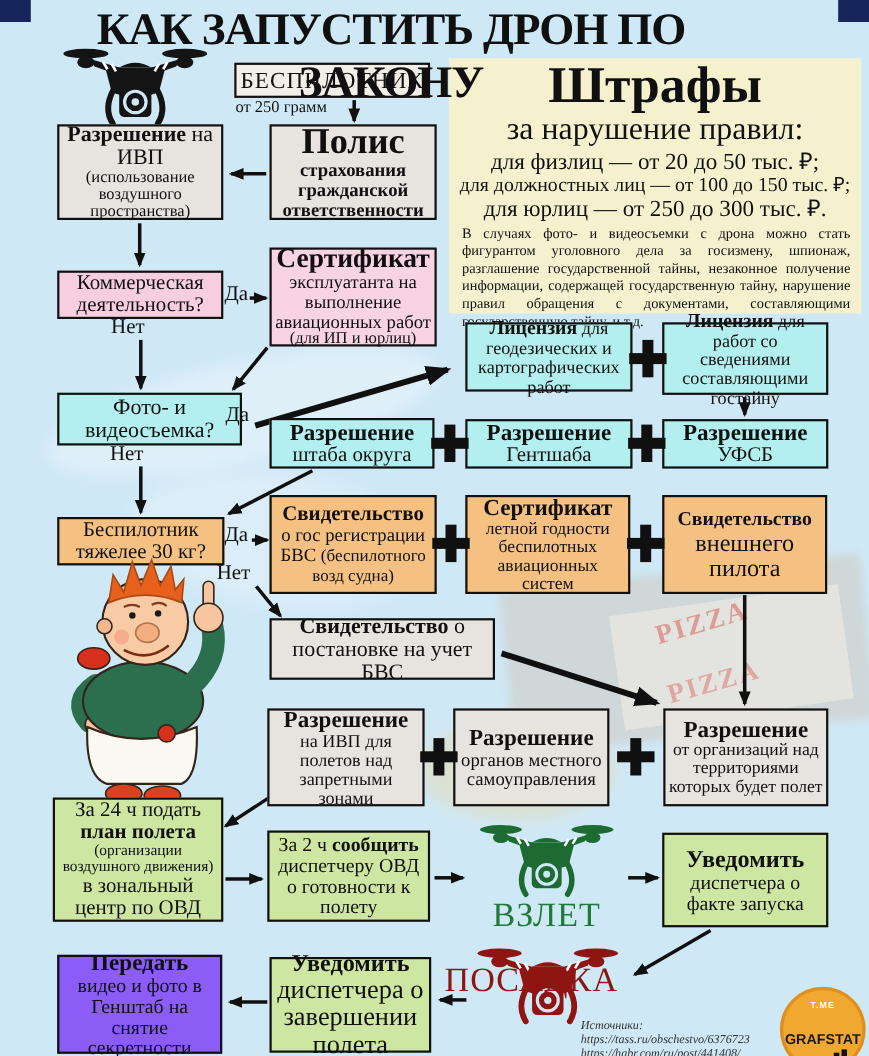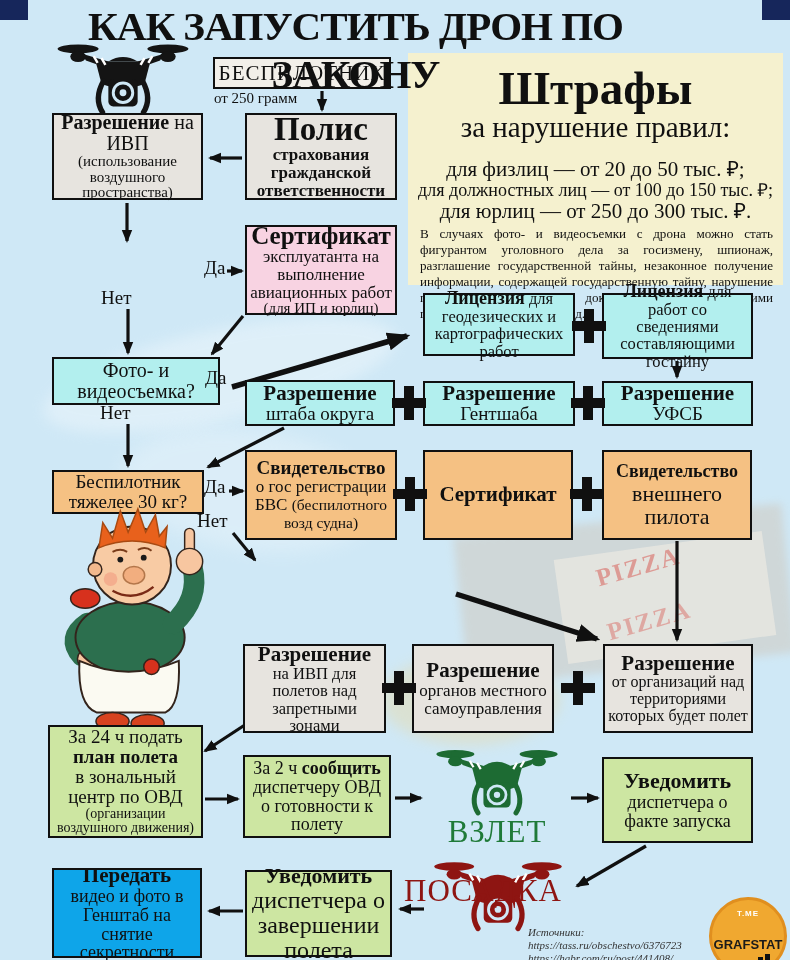--- a/index.html
+++ b/index.html
@@ -15,23 +15,23 @@
   .blk{display:block;}
   .lbl{position:absolute;font-size:19px;z-index:4;}
   .plus{position:absolute;width:34px;height:34px;z-index:3;}
   .plus::before{content:"";position:absolute;left:0;top:12px;width:34px;height:10px;background:#101010;}
   .plus::after{content:"";position:absolute;left:12px;top:0;width:10px;height:34px;background:#101010;}
   .overlay{position:absolute;left:0;top:0;z-index:1;pointer-events:none;}
   .dronesvg{position:absolute;z-index:2;}
   .bgshape{position:absolute;z-index:0;}
   .fines{position:absolute;left:408px;top:53px;width:375px;height:232px;background:#f5f1cf;
          z-index:2;text-align:center;}
-  .fines .f-title{font-size:47px;font-weight:bold;line-height:1.0;margin-top:12px;}
+  .fines .f-title{font-size:47px;font-weight:bold;line-height:1.0;margin-top:2px;}
   .fines .f-sub{font-size:29px;line-height:1.0;margin-top:1px;}
-  .fines .f1{font-size:21px;margin-top:16px;line-height:1.08;text-align:center;}
+  .fines .f1{font-size:21px;margin-top:4px;line-height:1.08;text-align:center;}
   .fines .f2{font-size:18px;line-height:1.1;}
   .fines .f3{font-size:21px;line-height:1.08;}
   .fines .f-note{font-size:13.1px;line-height:1.22;text-align:justify;padding:3px 10px 0 12px;}
   .stage{position:absolute;z-index:3;text-align:center;font-size:31px;letter-spacing:1px;}
   .src{position:absolute;left:528px;top:926px;z-index:3;font-style:italic;font-size:11px;
        color:#333;line-height:1.2;}
   .logo{position:absolute;left:709px;top:897px;width:78px;height:78px;border-radius:50%;
         background:#f0a830;border:3px solid #e08f1f;box-sizing:border-box;z-index:4;
         text-align:center;font-family:"Liberation Sans",sans-serif;overflow:hidden;}
   .logo .l1{font-size:8px;font-weight:bold;color:#fff;margin-top:9px;letter-spacing:1px;}
@@ -136,20 +136,23 @@
   <div class="node" style="left:245px;top:113px;width:152px;height:87px;background:#e7e4df;">
     <span class="b blk" style="font-size:33px;line-height:1;">Полис</span>
     <span class="blk" style="font-size:17px;font-weight:bold;">страхования гражданской ответственности</span>
   </div>
 
   <div class="node" style="left:52px;top:113px;width:151px;height:87px;background:#e7e4df;">
     <div style="font-size:20px;"><span class="b">Разрешение</span> <span>на ИВП</span></div>
     <span class="blk" style="font-size:15px;">(использование воздушного пространства)</span>
   </div>
 
+  <div class="node" style="left:52px;top:246px;width:151px;height:44px;background:#f7cede;font-size:19px;">
+    <span>Коммерческая деятельность?</span>
+  </div>
   <div class="lbl" style="left:204px;top:257px;">Да</div>
   <div class="lbl" style="left:101px;top:287px;">Нет</div>
 
   <div class="node" style="left:245px;top:225px;width:152px;height:90px;background:#f8d3e2;">
     <span class="b blk" style="font-size:25px;line-height:1;">Сертификат</span>
     <span class="blk" style="font-size:17px;">эксплуатанта на выполнение авиационных работ</span>
     <span class="blk" style="font-size:15px;">(для ИП и юрлиц)</span>
   </div>
 
   <div class="node" style="left:52px;top:357px;width:168px;height:48px;background:#b2efee;font-size:20px;">
@@ -187,27 +190,31 @@
   <div class="lbl" style="left:204px;top:476px;">Да</div>
   <div class="lbl" style="left:197px;top:510px;">Нет</div>
 
   <div class="node" style="left:245px;top:450px;width:152px;height:90px;background:#f5c183;">
     <span class="b blk" style="font-size:19px;line-height:1.05;">Свидетельство</span>
     <div style="font-size:17px;"><span>о гос регистрации БВС</span> <span style="font-size:15.5px;">(беспилотного возд судна)</span></div>
   </div>
   <div class="plus" style="left:393px;top:477px;"></div>
   <div class="node" style="left:423px;top:450px;width:150px;height:90px;background:#f5c183;">
     <span class="b blk" style="font-size:21px;line-height:1.1;">Сертификат</span>
+    <span class="blk" style="font-size:16px;">летной годности беспилотных авиационных систем</span>
   </div>
   <div class="plus" style="left:570px;top:477px;"></div>
   <div class="node" style="left:602px;top:450px;width:150px;height:90px;background:#f5c183;">
     <span class="b blk" style="font-size:18px;line-height:1.1;">Свидетельство</span>
     <span class="blk" style="font-size:22px;">внешнего пилота</span>
   </div>
 
+  <div class="node" style="left:245px;top:562px;width:205px;height:56px;background:#e7e4df;font-size:20px;">
+    <div><span class="b">Свидетельство</span> <span>о постановке на учет БВС</span></div>
+  </div>
 
   <div class="node" style="left:243px;top:644px;width:143px;height:89px;background:#e7e4df;">
     <span class="b blk" style="font-size:21px;line-height:1.05;">Разрешение</span>
     <span class="blk" style="font-size:16.5px;">на ИВП для полетов над запретными зонами</span>
   </div>
   <div class="plus" style="left:382px;top:671px;"></div>
   <div class="node" style="left:412px;top:644px;width:142px;height:89px;background:#e7e4df;">
     <span class="b blk" style="font-size:21px;line-height:1.1;">Разрешение</span>
     <span class="blk" style="font-size:17px;">органов местного самоуправления</span>
   </div>
@@ -237,22 +244,22 @@
     <path d="M84,48 Q92,44 99,48" stroke="#7a3c1a" stroke-width="2" fill="none"></path>
     <path d="M110,46 Q118,42 124,47" stroke="#7a3c1a" stroke-width="2" fill="none"></path>
     <ellipse cx="106" cy="72" rx="11" ry="9" fill="#f2ae7f" stroke="#b3764a" stroke-width="1.5"></ellipse>
     <path d="M84,88 Q106,100 126,84" stroke="#7a2a16" stroke-width="2.5" fill="none"></path>
     <circle cx="82" cy="76" r="7" fill="#f2a184" opacity="0.7"></circle>
   </svg>
 
   <div class="node" style="left:48px;top:725px;width:155px;height:113px;background:#cde6a2;">
     <span class="blk" style="font-size:19px;">За 24 ч подать</span>
     <span class="b blk" style="font-size:19px;">план полета</span>
+    <span class="blk" style="font-size:14px;">(организации воздушного движения)</span>
     <span class="blk" style="font-size:19px;">в зональный центр по ОВД</span>
-    <span class="blk" style="font-size:14px;">(организации воздушного движения)</span>
   </div>
 
   <div class="node" style="left:243px;top:755px;width:148px;height:83px;background:#cde6a2;font-size:18px;">
     <div><span>За 2 ч</span> <span class="b">сообщить</span> <span>диспетчеру ОВД о готовности к полету</span></div>
   </div>
 
   <svg class="dronesvg" style="left:427px;top:746px;width:140px;height:76px;color:#1d6b33;">
       <use href="#drone"></use>
     </svg>
   <div class="stage" style="left:427px;top:814px;width:140px;color:#1f7a38;">ВЗЛЕТ</div>
@@ -265,21 +272,21 @@
   <svg class="dronesvg" style="left:424px;top:858px;width:148px;height:80px;color:#8e1512;">
       <use href="#drone"></use>
     </svg>
   <div class="stage" style="left:398px;top:873px;width:170px;color:#8e1512;">ПОСАДКА</div>
 
   <div class="node" style="left:245px;top:870px;width:147px;height:87px;background:#cde6a2;">
     <span class="b blk" style="font-size:22px;line-height:1.1;">Уведомить</span>
     <span class="blk" style="font-size:24px;">диспетчера о завершении полета</span>
   </div>
 
-  <div class="node" style="left:52px;top:868px;width:150px;height:90px;background:#0ea5e9;">
+  <div class="node" style="left:52px;top:868px;width:150px;height:90px;background:#8b5cf6;">
     <span class="b blk" style="font-size:21px;line-height:1.1;">Передать</span>
     <span class="blk" style="font-size:18px;">видео и фото в Генштаб на снятие секретности</span>
   </div>
 
   <div class="src">
     <div>Источники:</div>
     <div>https://tass.ru/obschestvo/6376723</div>
     <div>https://habr.com/ru/post/441408/</div>
   </div>
 

